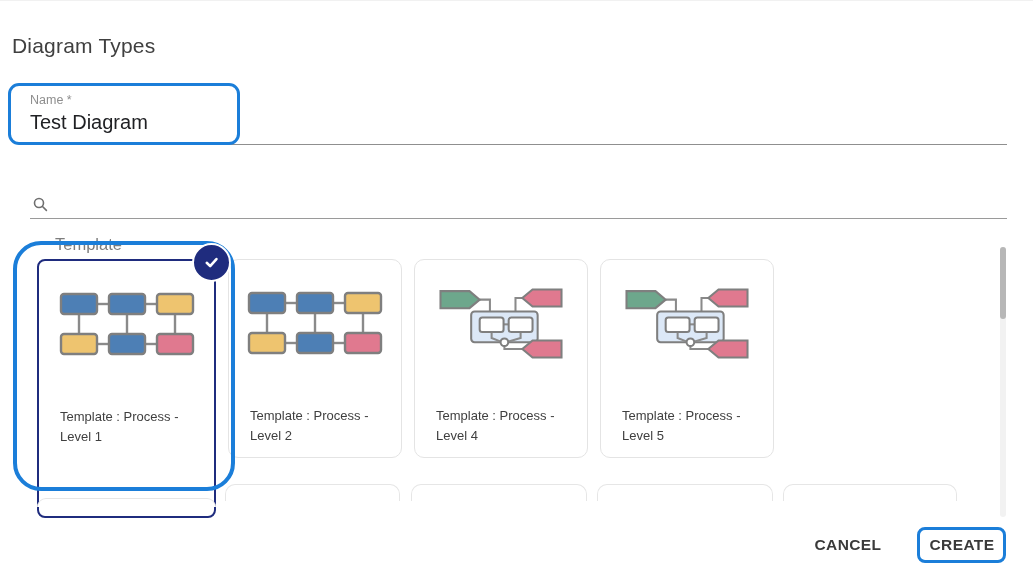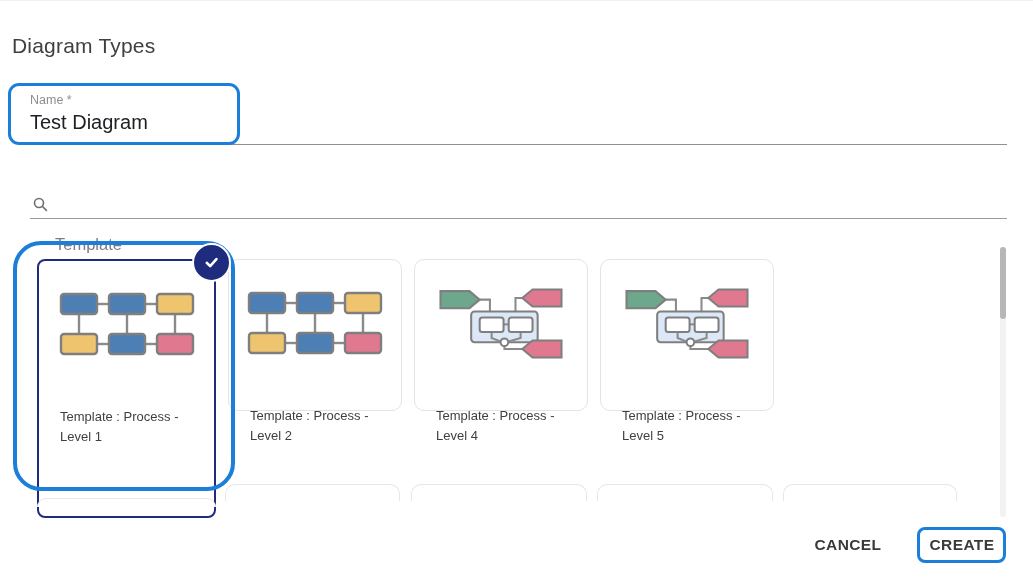--- a/index.html
+++ b/index.html
@@ -26,21 +26,21 @@
   .name-value { position:absolute; left:19px; top:25px; font-size:20px; color:#202124; }
 
   
   .search-icon { position:absolute; left:33px; top:196px; }
   .search-placeholder { position:absolute; left:55px; top:194px; font-size:16.5px; color:#7d7d7d;margin-top:40px; }
   .search-underline { position:absolute; left:30px; top:217px; width:977px; height:1px; background:#9a9a9a; }
 
   
   .template-grid { position:absolute; left:37px; top:258px; display:flex; gap:12px; align-items:flex-start; }
   .card {
-    width:174px; height:152px; background:#fff; box-sizing:border-box;
+    width:174px; height:199px; background:#fff; box-sizing:border-box;
     border:1px solid #e4e4e4; border-radius:10px; position:relative; flex:0 0 auto;
   }
   .card.selected {
     width:179px; height:259px; border:2px solid var(--selected-navy,#1f2c7e); border-radius:8px;
   }
   .thumb-wrap { margin-top:22px; height:82px; display:flex; align-items:center; justify-content:center; }
   .card-label {
     position:absolute; left:21px; top:146px; right:12px;
     font-size:13px; line-height:1.5; color:#3f3f3f;
   }

